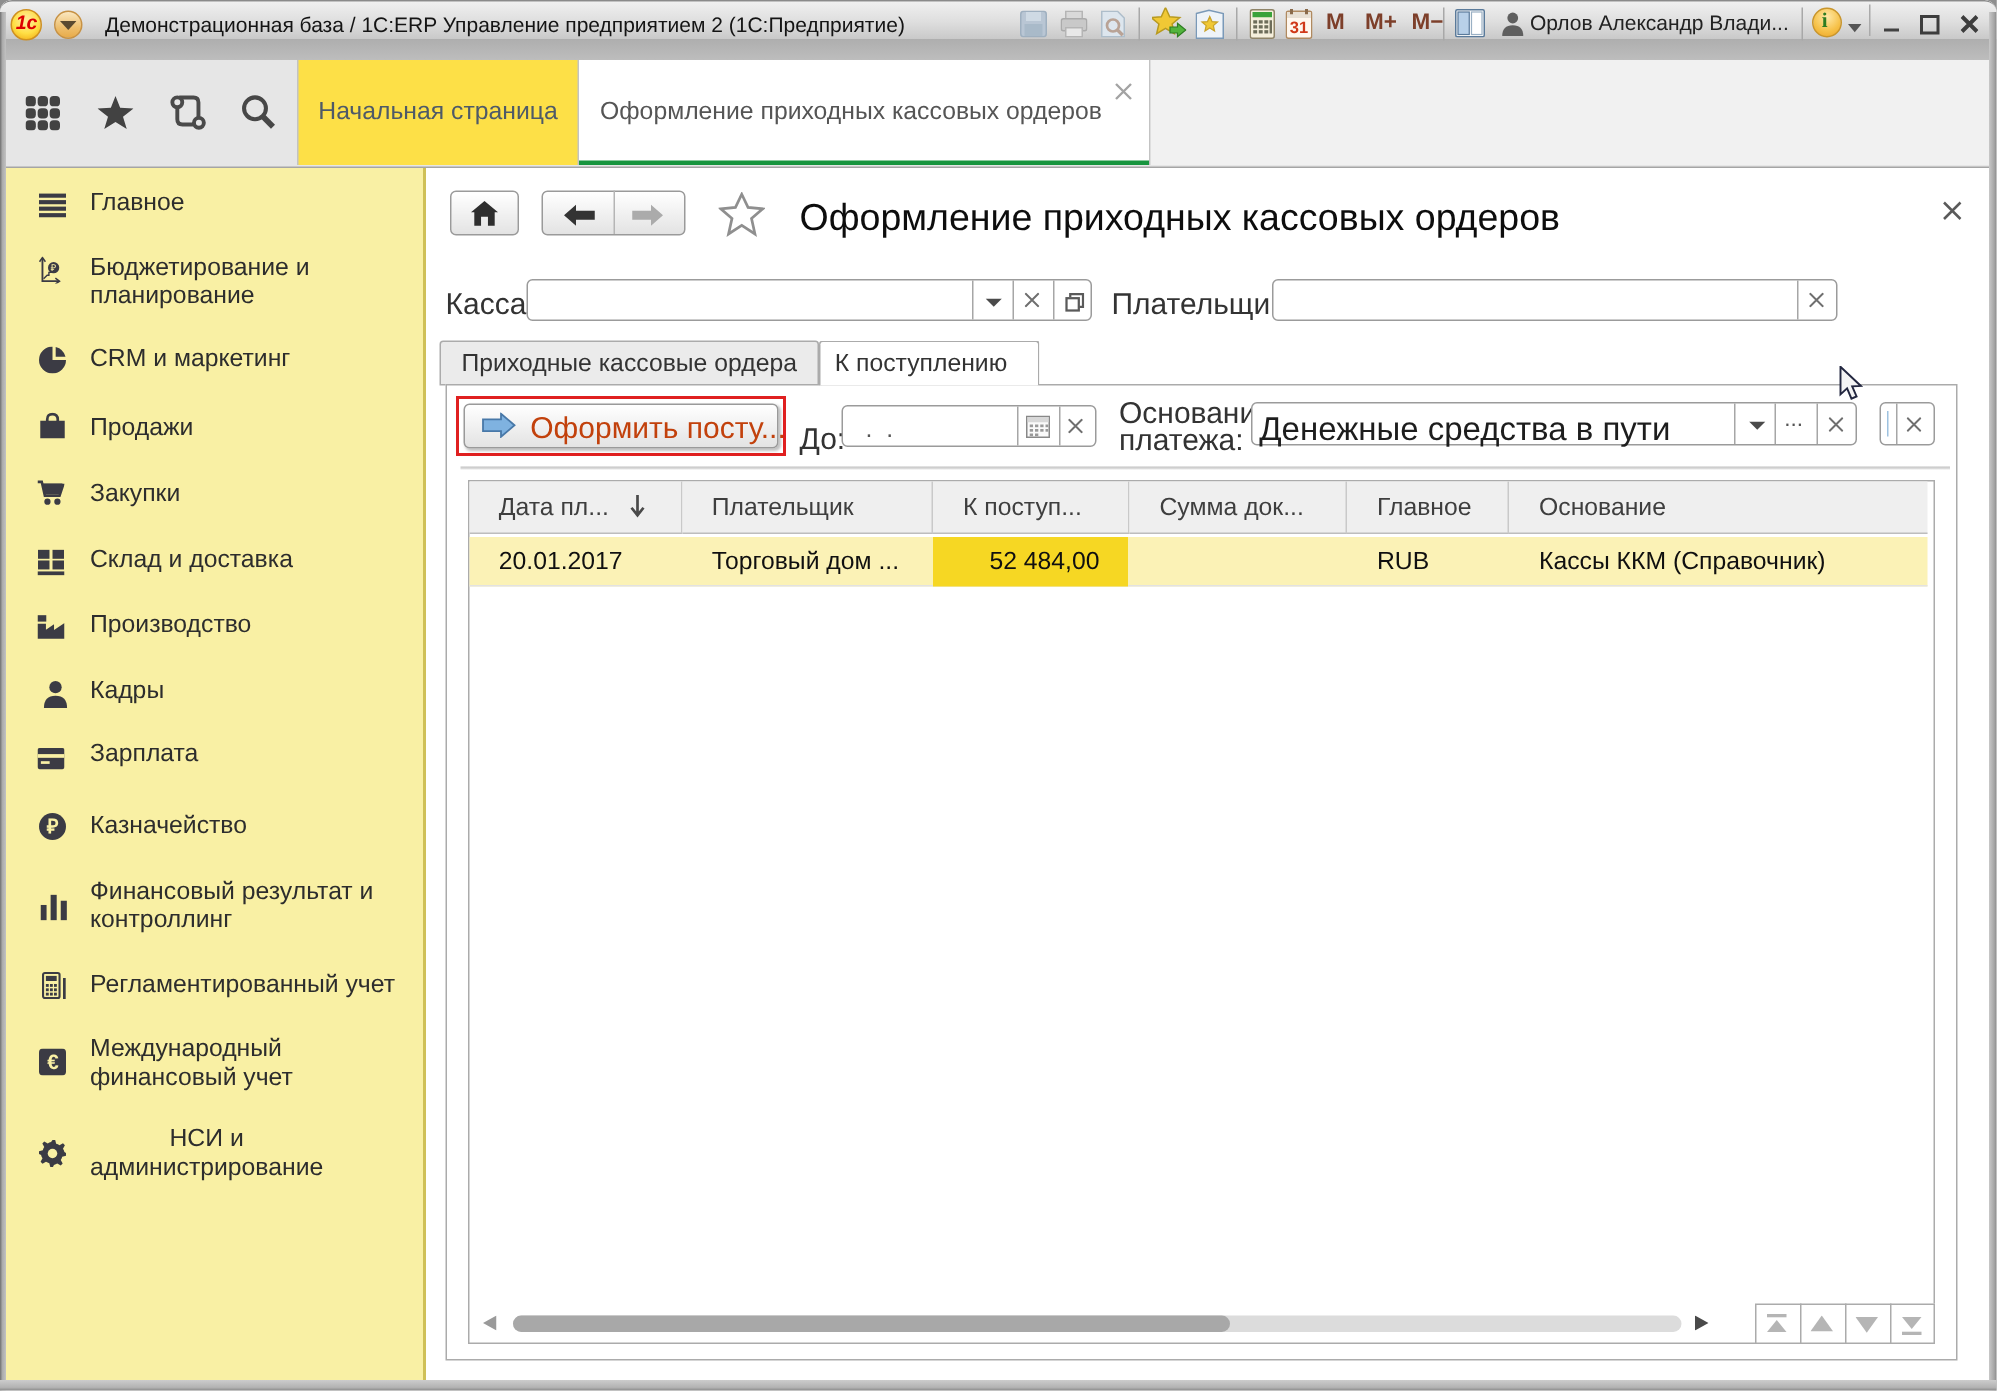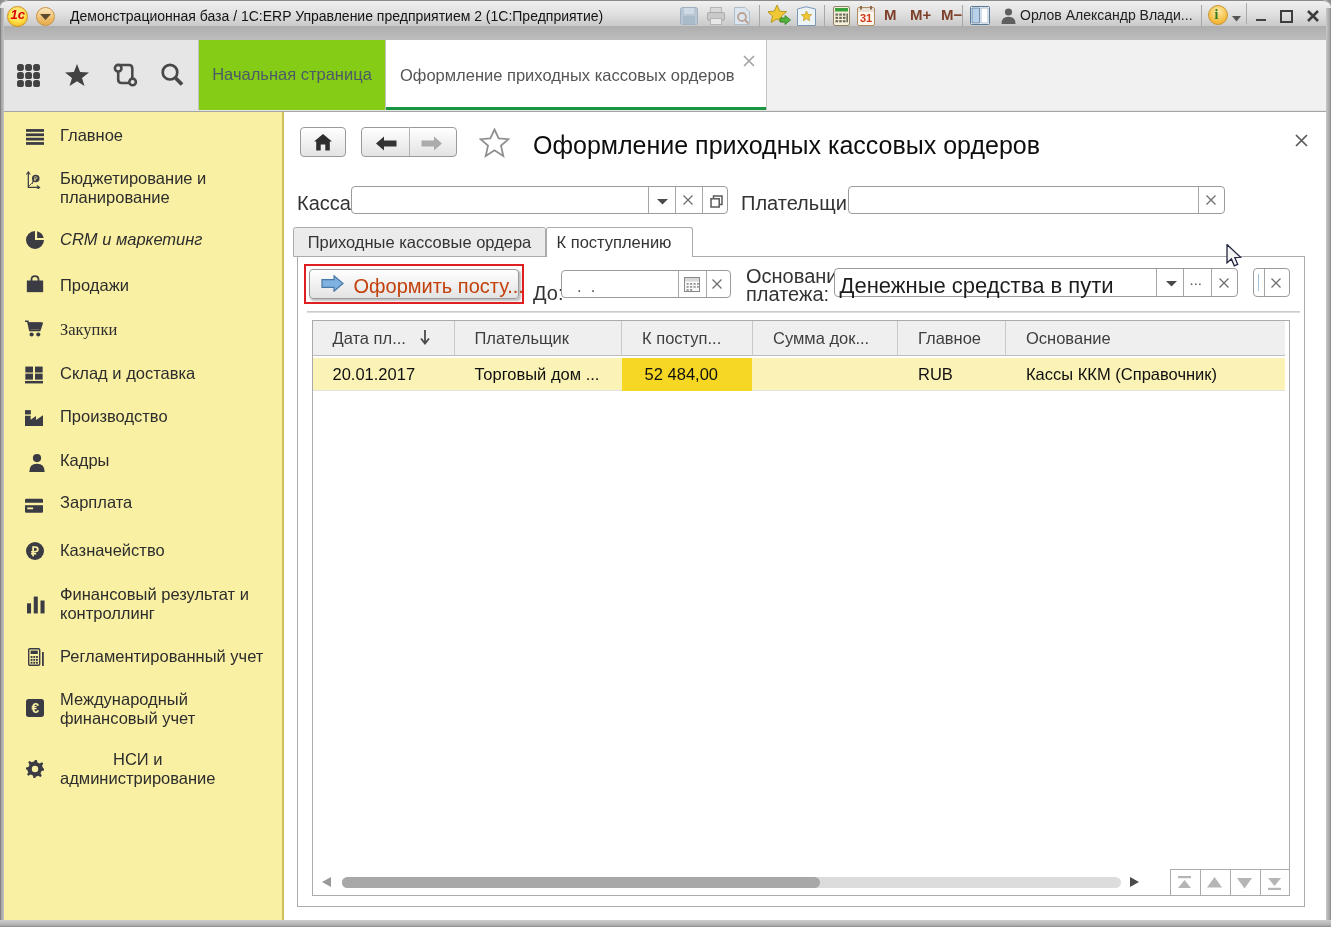--- a/index.html
+++ b/index.html
@@ -6,21 +6,21 @@
 html,body { width:1331px; height:927px; overflow:hidden; background:#8e8e8e; font-family:"Liberation Sans", sans-serif; }
 .abs { position:absolute; }
 #win { position:absolute; left:0; top:0; width:1331px; height:927px; border-radius:8px 8px 0 0; background:#fff; overflow:hidden; }
 
 #titlebar { left:0; top:0; width:1331px; height:26px; background:linear-gradient(#f0f0f0,#dedede 55%,#c9c9c9); border-radius:8px 8px 0 0; border-top:1px solid #8a8a8a; }
 #tstrip { left:0; top:26px; width:1331px; height:14px; background:linear-gradient(#aeaeae,#bdbdbd); }
 #titletext { left:70px; top:7.5px; font-size:14px; color:#141414; }
 
 #toolrow { left:1px; top:40px; width:1326px; height:71.5px; background:#e6e6e6; border-bottom:1.5px solid #a5a5a5; }
 #tabstrip { left:197.5px; top:40px; width:1129px; height:70px; background:#f1f1f1; }
-#tab1 { left:198px; top:40px; width:188px; height:70px; background:#84cc16; border-left:1px solid #c3c3c3; border-right:1px solid #c3c3c3; color:#4e5a68; font-size:16.5px; text-align:center; line-height:68px; }
+#tab1 { left:198px; top:40px; width:188px; height:70px; background:#fde047; border-left:1px solid #c3c3c3; border-right:1px solid #c3c3c3; color:#4e5a68; font-size:16.5px; text-align:center; line-height:68px; }
 #tab2 { left:386px; top:40px; width:380.5px; height:70px; background:#ffffff; border-right:1px solid #c3c3c3; }
 #tab2 .txt { position:absolute; left:14px; top:35px; transform:translateY(-50%); font-size:16.5px; color:#555; white-space:nowrap; }
 #tab2 .green { position:absolute; left:0; bottom:0; width:100%; height:3.5px; background:#18953f; }
 
 #mainbg { left:1px; top:111.5px; width:1325px; height:808.5px; background:#ffffff; }
 #sidebar { left:4px; top:112px; width:280px; height:808px; background:#f9f0a4; border-right:2px solid #cfc057; }
 .mi { position:absolute; left:60px; font-size:16.5px; color:#2d2d2d; line-height:19px; white-space:nowrap; }
 .mico { position:absolute; left:29px; width:18px; height:18px; }
 
 #bleft { left:0; top:8px; width:4px; height:919px; background:linear-gradient(90deg,#707070,#ababab 40%,#c2c2c2); }
@@ -203,35 +203,35 @@
       </g>
       <circle cx="13" cy="9.5" r="4.8" fill="#3b3b44"></circle>
       <text x="13" y="12.7" text-anchor="middle" font-size="8" fill="#f9f0a4" font-family="Liberation Sans">₽</text>
     </svg>
     <div class="mi" style="top:169px;">Бюджетирование и<br>планирование</div>
 
     <svg class="mico" style="top:231px;left:26px;" width="17" height="17" viewBox="0 0 17 17">
       <path d="M8.5 0 A8.5 8.5 0 1 0 17 8.5 L8.5 8.5 Z" fill="#3b3b44"></path>
       <path d="M10.5 0.3 A8.5 8.5 0 0 1 16.7 6.5 L10.5 6.5 Z" fill="#3b3b44"></path>
     </svg>
-    <div class="mi" style="top:230px;font-style:italic;">CRM и маркетинг</div>
+    <div class="mi" style="top:230px;">CRM и маркетинг</div>
 
     <svg class="mico" style="top:274.5px;left:26px;" width="17" height="17" viewBox="0 0 17 17">
       <path d="M5.2 8 L5.2 4.3 Q5.2 1 8.5 1 Q11.8 1 11.8 4.3 L11.8 8" fill="none" stroke="#3b3b44" stroke-width="1.7"></path>
       <path d="M0.8 5.2 L16.2 5.2 L16.2 16.2 L0.8 16.2 Z" fill="#3b3b44"></path>
     </svg>
     <div class="mi" style="top:275.5px;">Продажи</div>
 
     <svg class="mico" style="top:320px;left:25px;" width="19" height="18" viewBox="0 0 19 18">
       <path d="M0 0.8 L3 0.8 L5.2 10.5 L15.5 10.5 L18 3 L4 3" fill="none" stroke="#3b3b44" stroke-width="1.8"></path>
       <path d="M3.6 2 L17.6 2 L15.8 9.6 L5.4 9.6 Z" fill="#3b3b44"></path>
       <circle cx="7" cy="14.8" r="2.2" fill="#3b3b44"></circle>
       <circle cx="14" cy="14.8" r="2.2" fill="#3b3b44"></circle>
     </svg>
-    <div class="mi" style="top:319.5px;font-family:Liberation Serif, serif;">Закупки</div>
+    <div class="mi" style="top:319.5px;">Закупки</div>
 
     <svg class="mico" style="top:366px;left:25px;" width="16" height="15" viewBox="0 0 16 15">
       <g fill="#3b3b44">
         <rect x="0.3" y="0" width="6.8" height="5.3"></rect>
           <rect x="8.9" y="0" width="6.8" height="5.3"></rect>
         <rect x="0.3" y="6.3" width="6.8" height="5.3"></rect>
           <rect x="8.9" y="6.3" width="6.8" height="5.3"></rect>
         <rect x="0" y="12.8" width="16" height="2.2"></rect>
       </g>
     </svg>
@@ -424,21 +424,21 @@
     <div class="th" style="left:898px;top:320.5px;width:108px;">Главное</div>
     <div class="th" style="left:1006px;top:320.5px;width:278.5px;border-right:none;">Основание</div>
     <svg class="abs" style="left:419px;top:330px;" width="12" height="16" viewBox="0 0 12 16">
       <path d="M6 0 L6 12 M2 8.5 L6 13.5 L10 8.5" fill="none" stroke="#4a4a4a" stroke-width="1.8"></path>
     </svg>
 
     <div class="abs" style="left:312.5px;top:357.5px;width:972px;height:33px;background:#fbf2b6;border-bottom:1px solid #e2e2e2;"></div>
     <div class="abs" style="left:621.5px;top:357.5px;width:130.5px;height:33px;background:#f6d723;"></div>
     <div class="td" style="left:312.5px;width:142px;">20.01.2017</div>
     <div class="td" style="left:454.5px;width:167.5px;">Торговый дом ...</div>
-    <div class="td" style="left:621.5px;width:130.5px;padding-left:0;padding-right:34px;text-align:right;">52 484,00</div>
+    <div class="td" style="left:621.5px;width:130.5px;padding-left:0;padding-right:19px;text-align:right;">52 484,00</div>
     <div class="td" style="left:898px;width:108px;">RUB</div>
     <div class="td" style="left:1006px;width:278.5px;">Кассы ККМ (Справочник)</div>
 
     <svg class="abs" style="left:322px;top:877px;" width="9" height="10">
         <path d="M9 0 L9 10 L0 5 Z" fill="#9a9a9a"></path>
       </svg>
     <div class="abs" style="left:342px;top:876.5px;width:779px;height:11px;background:#dcdcdc;border-radius:5.5px;"></div>
     <div class="abs" style="left:342px;top:876.5px;width:478px;height:11px;background:#a8a8a8;border-radius:5.5px;"></div>
     <svg class="abs" style="left:1130px;top:877px;" width="9" height="10">
         <path d="M0 0 L0 10 L9 5 Z" fill="#4a4a4a"></path>

